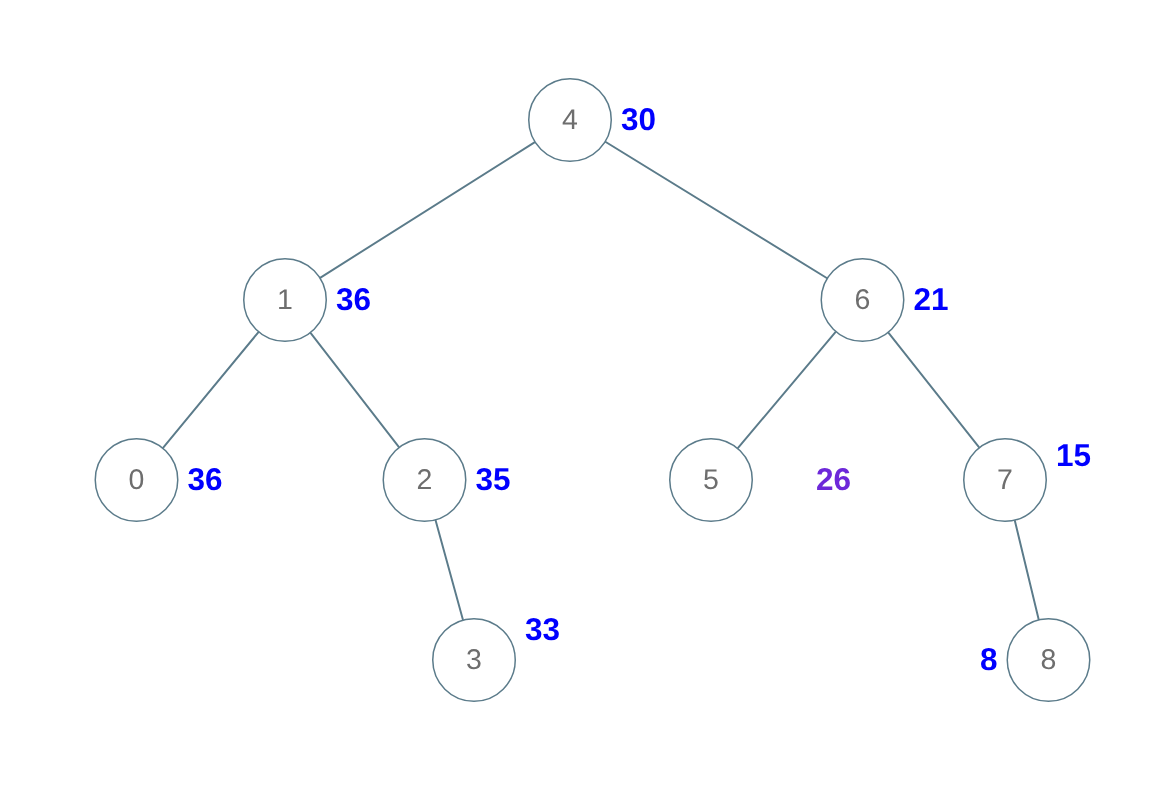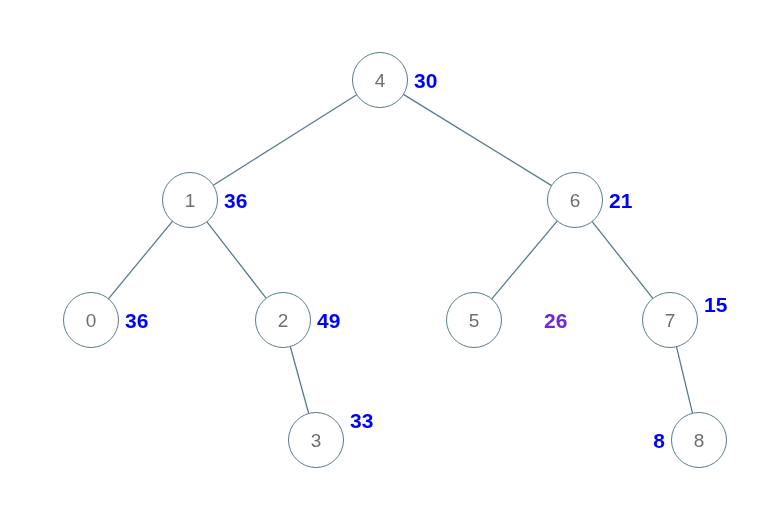--- a/index.html
+++ b/index.html
@@ -82,21 +82,21 @@
         <span class="tree-node-key" style="color: rgb(110, 110, 110); font-size: 19px;">6</span>
       </div>
       <span class="node-label side-right" style="color: rgb(0, 0, 255); font-size: 21px; top: 200px; left: 609px;">21</span>
       <div class="tree-node" style="left: 63px; top: 292px; width: 56px; height: 56px; border: 1.4px solid rgb(91, 123, 138); background: rgb(255, 255, 255);">
         <span class="tree-node-key" style="color: rgb(110, 110, 110); font-size: 19px;">0</span>
       </div>
       <span class="node-label side-right" style="color: rgb(0, 0, 255); font-size: 21px; top: 320px; left: 125px;">36</span>
       <div class="tree-node" style="left: 255px; top: 292px; width: 56px; height: 56px; border: 1.4px solid rgb(91, 123, 138); background: rgb(255, 255, 255);">
         <span class="tree-node-key" style="color: rgb(110, 110, 110); font-size: 19px;">2</span>
       </div>
-      <span class="node-label side-right" style="color: rgb(0, 0, 255); font-size: 21px; top: 320px; left: 317px;">49</span>
+      <span class="node-label side-right" style="color: rgb(0, 0, 255); font-size: 21px; top: 320px; left: 317px;">35</span>
       <div class="tree-node" style="left: 446px; top: 292px; width: 56px; height: 56px; border: 1.4px solid rgb(91, 123, 138); background: rgb(255, 255, 255);">
         <span class="tree-node-key" style="color: rgb(110, 110, 110); font-size: 19px;">5</span>
       </div>
       <span class="node-label side-right" style="color: #6d28d9; font-size: 21px; top: 320px; left: 508px; margin-left: 36px;">26</span>
       <div class="tree-node" style="left: 642px; top: 292px; width: 56px; height: 56px; border: 1.4px solid rgb(91, 123, 138); background: rgb(255, 255, 255);">
         <span class="tree-node-key" style="color: rgb(110, 110, 110); font-size: 19px;">7</span>
       </div>
       <span class="node-label side-right" style="color: rgb(0, 0, 255); font-size: 21px; top: 304px; left: 704px;">15</span>
       <div class="tree-node" style="left: 288px; top: 412px; width: 56px; height: 56px; border: 1.4px solid rgb(91, 123, 138); background: rgb(255, 255, 255);">
         <span class="tree-node-key" style="color: rgb(110, 110, 110); font-size: 19px;">3</span>

